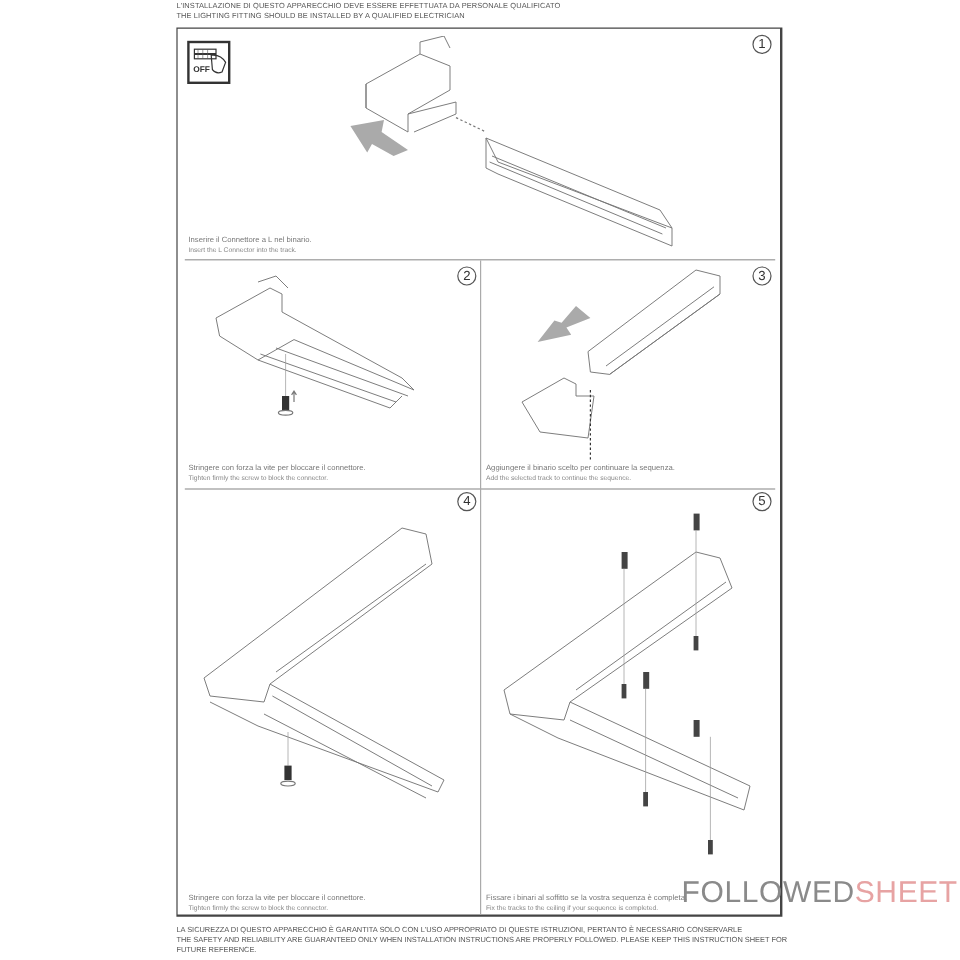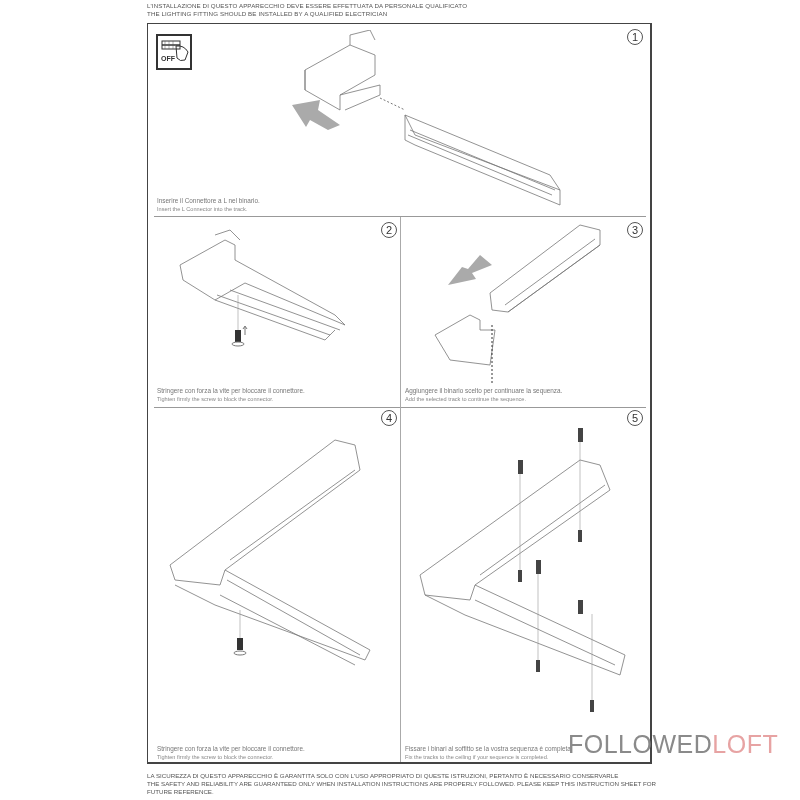--- a/index.html
+++ b/index.html
@@ -137,19 +137,19 @@
 <div class="cap" style="left:157px; top:745px;">
   <span>Stringere con forza la vite per bloccare il connettore.</span>
   <span class="en">Tighten firmly the screw to block the connector.</span>
 </div>
 <div class="cap" style="left:405px; top:745px;">
   <span>Fissare i binari al soffitto se la vostra sequenza è completa.</span>
   <span class="en">Fix the tracks to the ceiling if your sequence is completed.</span>
 </div>
 
 <div class="logo">
-  <span class="a">FOLLOWED</span><span class="b">LOFT</span>
+  <span class="a">FOLLOWED</span><span class="b">SHEET</span>
 </div>
 
 <div class="footer">
   <div>LA SICUREZZA DI QUESTO APPARECCHIO È GARANTITA SOLO CON L'USO APPROPRIATO DI QUESTE ISTRUZIONI, PERTANTO È NECESSARIO CONSERVARLE</div>
   <div>THE SAFETY AND RELIABILITY ARE GUARANTEED ONLY WHEN INSTALLATION INSTRUCTIONS ARE PROPERLY FOLLOWED. PLEASE KEEP THIS INSTRUCTION SHEET FOR FUTURE REFERENCE.</div>
 </div>
 
 </body></html>

